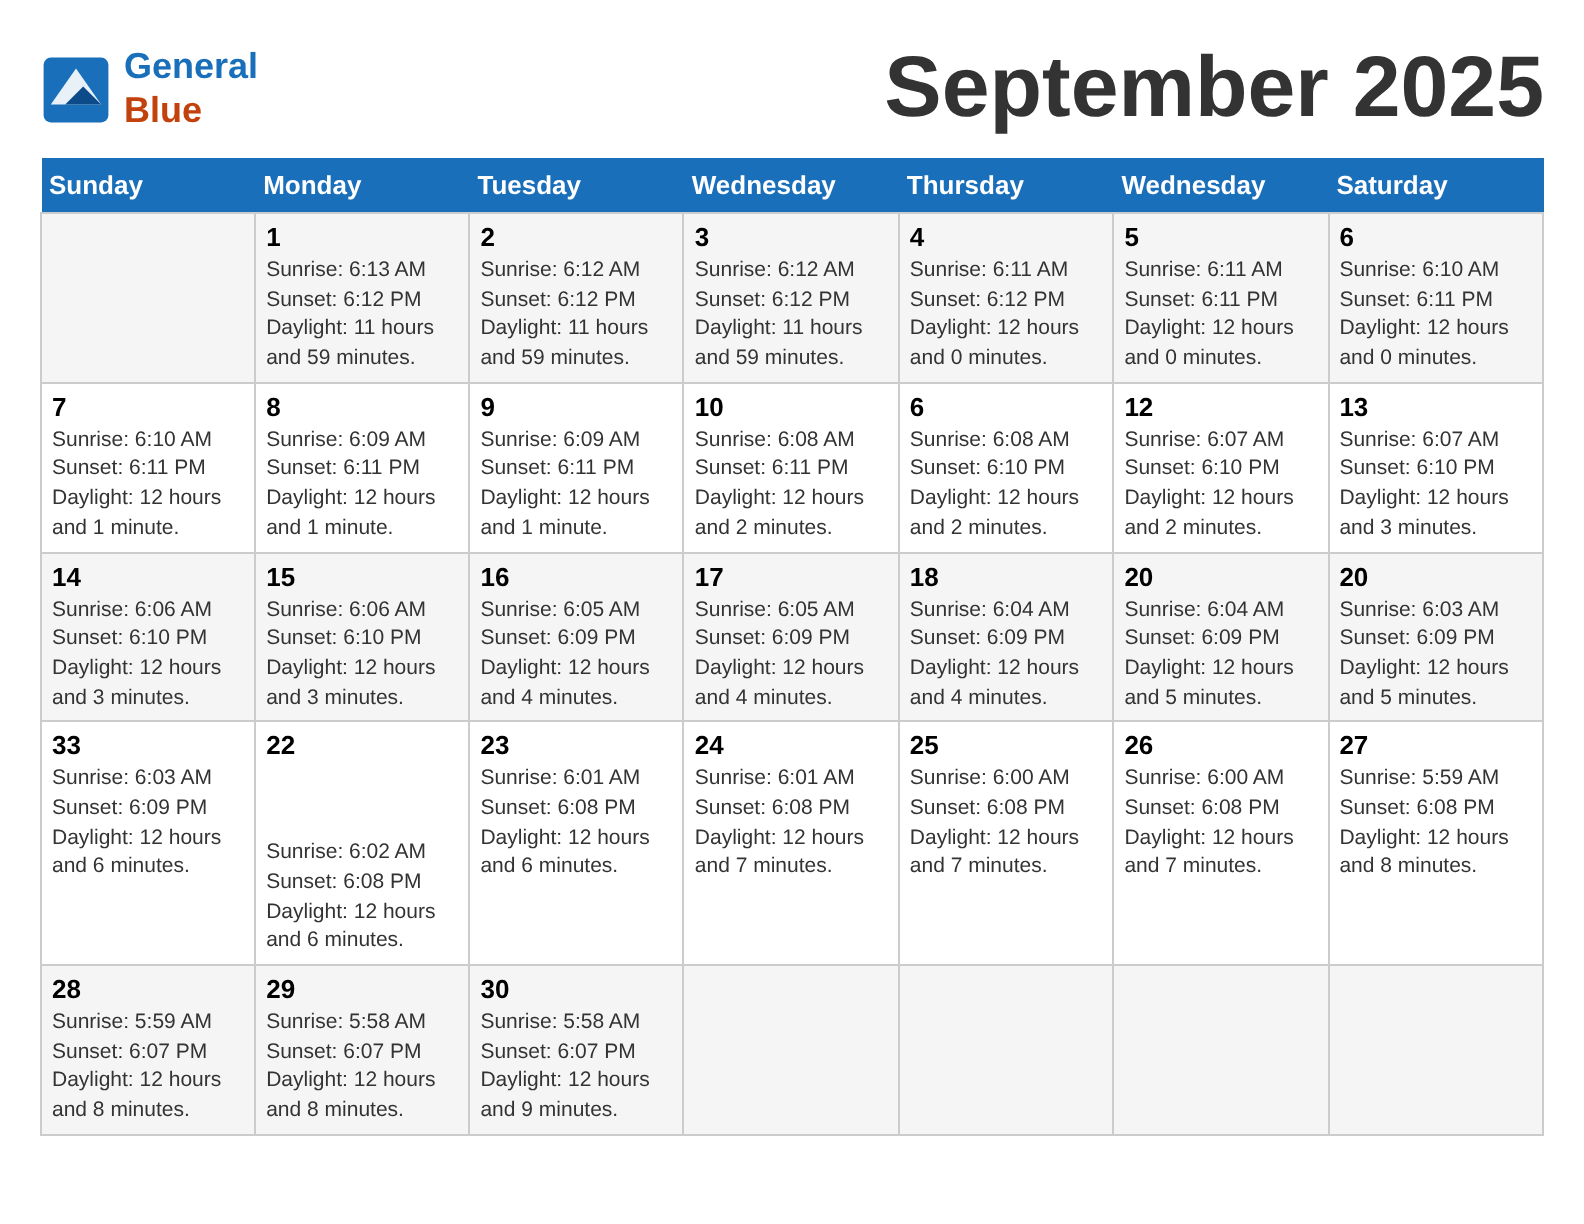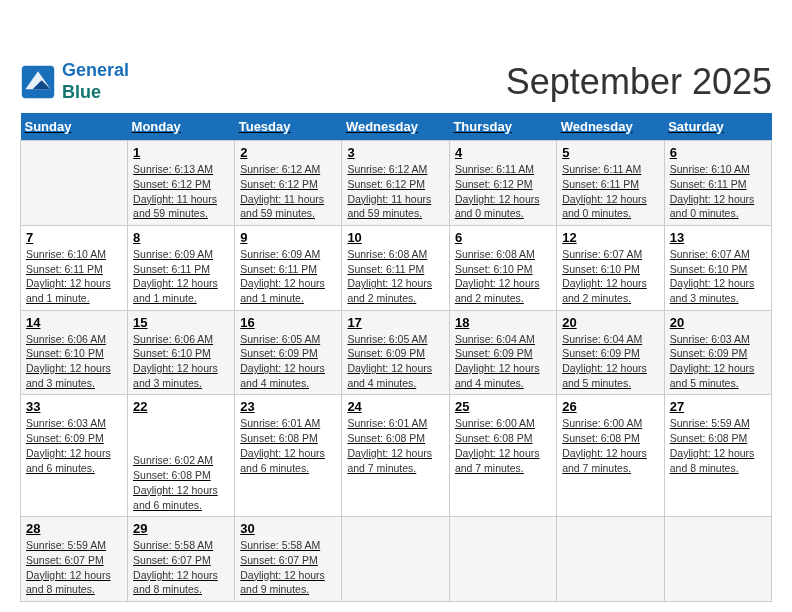--- a/index.html
+++ b/index.html
@@ -8,21 +8,20 @@
       background: #fff;
       width: 792px;
       min-height: 612px;
       padding: 20px;
     }
     .header {
       display: flex;
       justify-content: space-between;
       align-items: center;
       margin-bottom: 10px;
-      margin-top: 40px;
     }
     .logo {
       display: flex;
       align-items: center;
       gap: 6px;
     }
     .logo-text {
       font-size: 18px;
       font-weight: bold;
       line-height: 1.2;
@@ -32,33 +31,32 @@
       color: #1a6fba;
     }
     .logo-icon {
       width: 36px;
       height: 36px;
     }
     .title-block {
       text-align: right;
     }
     .month-title {
-      font-size: 36px;
-      font-weight: normal;
+      font-size: 43px;
+      font-weight: bold;
       color: #333;
     }
     .subtitle {
       font-size: 15px;
       color: #333;
     }
     table {
       width: 100%;
       border-collapse: collapse;
       font-size: 11px;
-      text-decoration: underline;
     }
     thead tr th {
       background-color: #1a6fba;
       color: #fff;
       padding: 6px 4px;
       text-align: left;
       font-size: 13px;
       font-weight: bold;
     }
     tbody tr td {
@@ -94,21 +92,21 @@
 
 <div class="header">
   <div class="logo">
     <svg class="logo-icon" viewBox="0 0 40 40">
       <rect x="2" y="2" width="36" height="36" rx="4" fill="#1a6fba"></rect>
       <polygon points="20,8 34,28 6,28" fill="white" opacity="0.9"></polygon>
       <polygon points="24,18 34,28 14,28" fill="#0d4a8a"></polygon>
     </svg>
     <div class="logo-text">
       <div><span>General</span></div>
-      <div><span style="color:#0f766e">Blue</span></div>
+      <div><span style="color:#c2410c">Blue</span></div>
     </div>
   </div>
   <div class="title-block">
     <div class="month-title">September 2025</div>
   </div>
 </div>
 
 <table>
   <thead>
     <tr>

